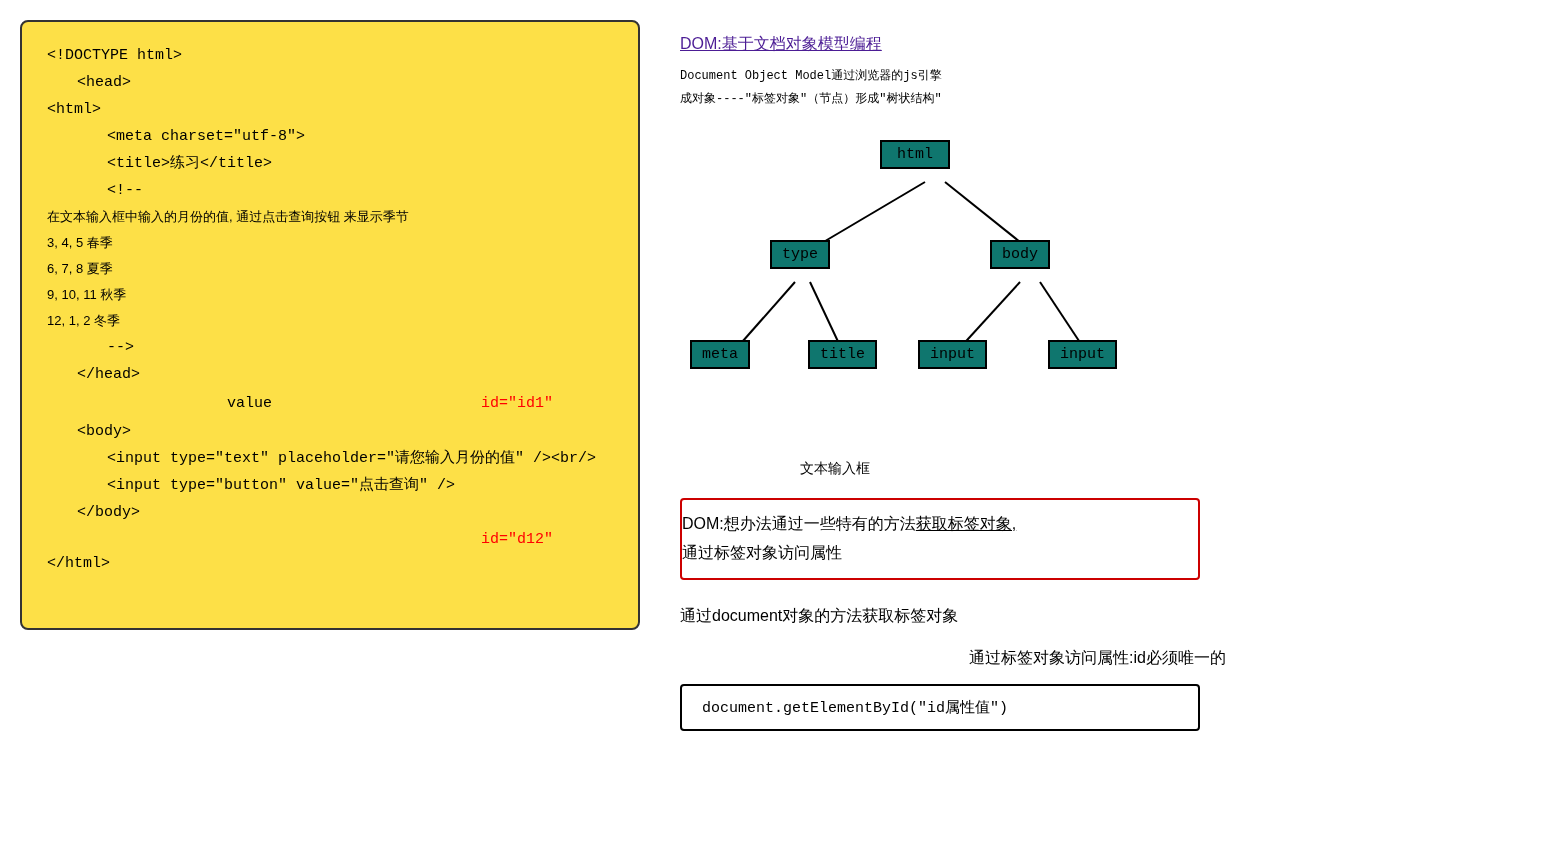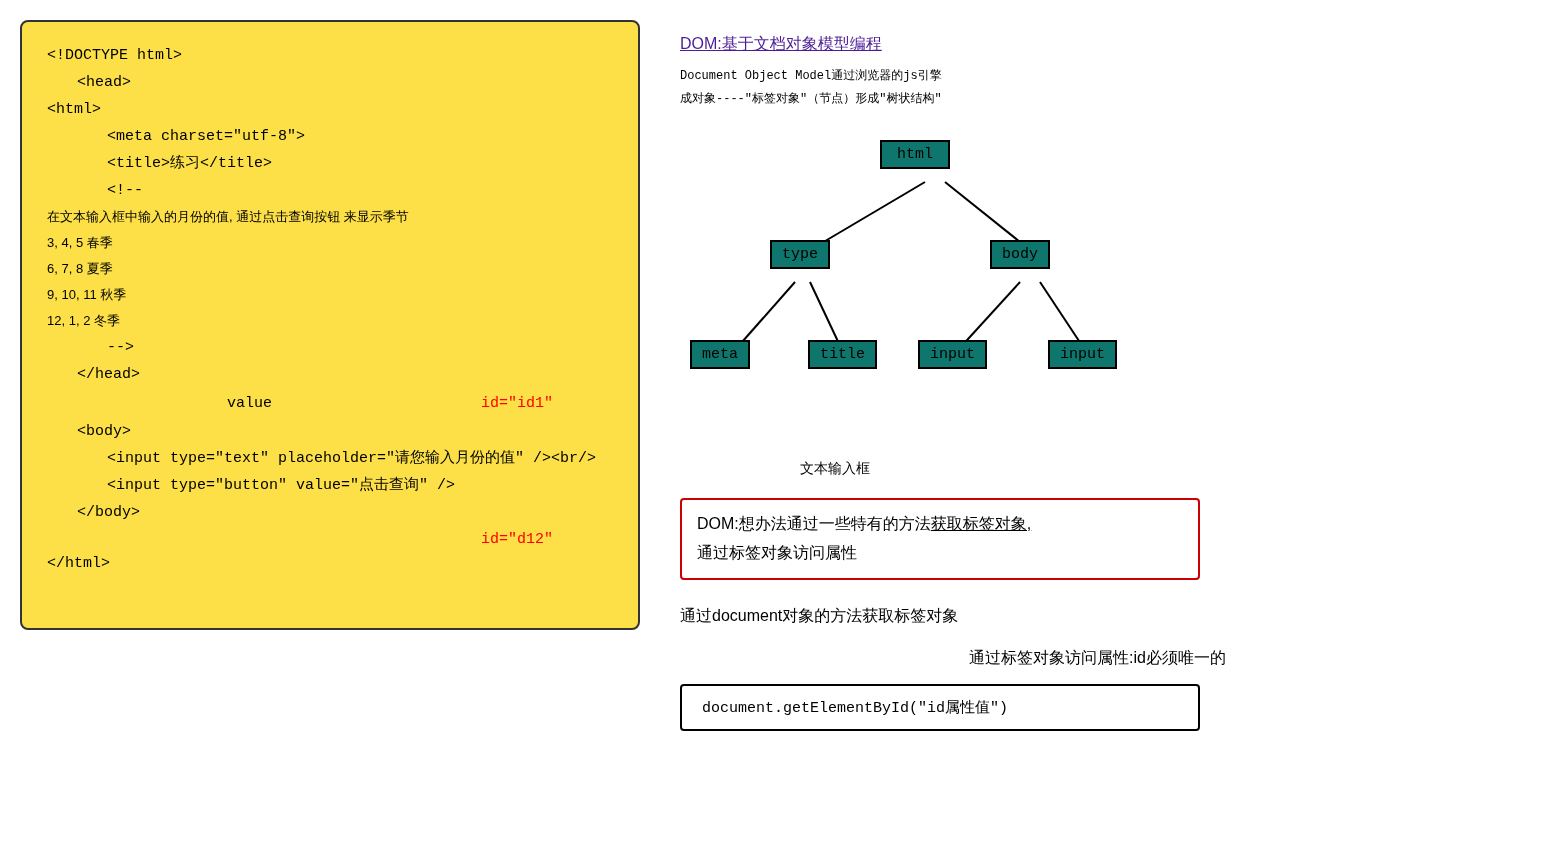--- a/index.html
+++ b/index.html
@@ -102,21 +102,21 @@
       font-size: 14px;
       color: #000;
       margin-bottom: 20px;
       padding-left: 120px;
     }
 
     
     .red-box {
       border: 2px solid #cc0000;
       border-radius: 4px;
-      padding: 10px 15px;
+      padding: 10px 0;
       margin-bottom: 20px;
       font-size: 16px;
       color: #000;
       line-height: 1.8;
       max-width: 520px;
     }
 
     .method-text {
       font-size: 16px;
       color: #000;

